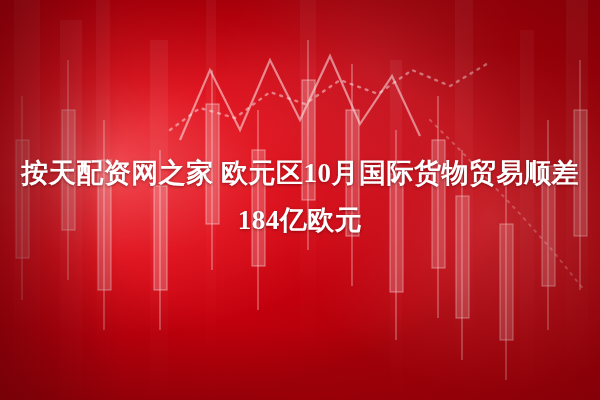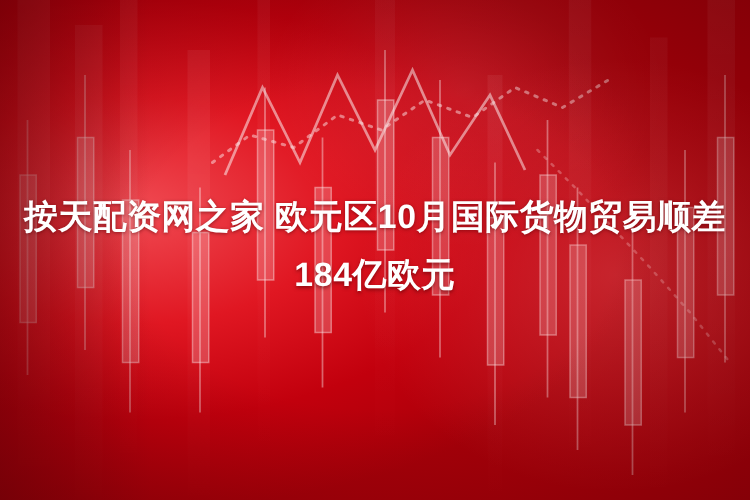--- a/index.html
+++ b/index.html
@@ -6,21 +6,21 @@
     margin: 0;
     padding: 0;
     background: #000;
   }
   #stage {
     position: relative;
     width: 600px;
     height: 400px;
     overflow: hidden;
     background: #c4000c;
-    font-family: Liberation Sans, sans-serif;
+    font-family: Liberation Serif, serif;
   }
 
   
   .bg-base {
     position: absolute;
     inset: 0;
     background:
       radial-gradient(ellipse 70% 60% at 18% 42%, #f04a52 0%, #e01722 38%, #c2000d 70%, #a80009 100%),
       linear-gradient(100deg, #e8232c 0%, #d2101b 45%, #b00410 100%);
   }

